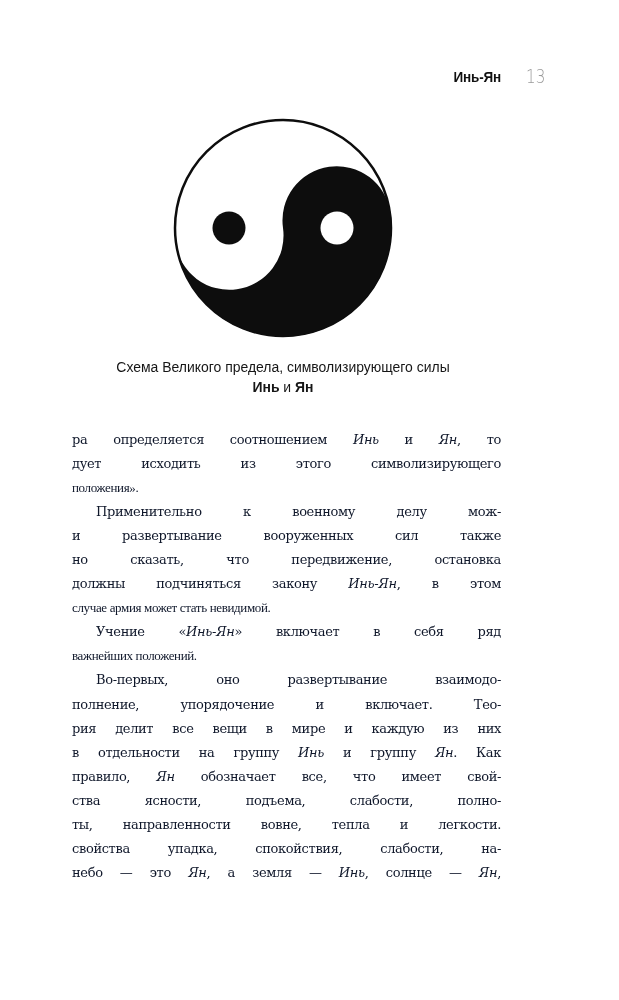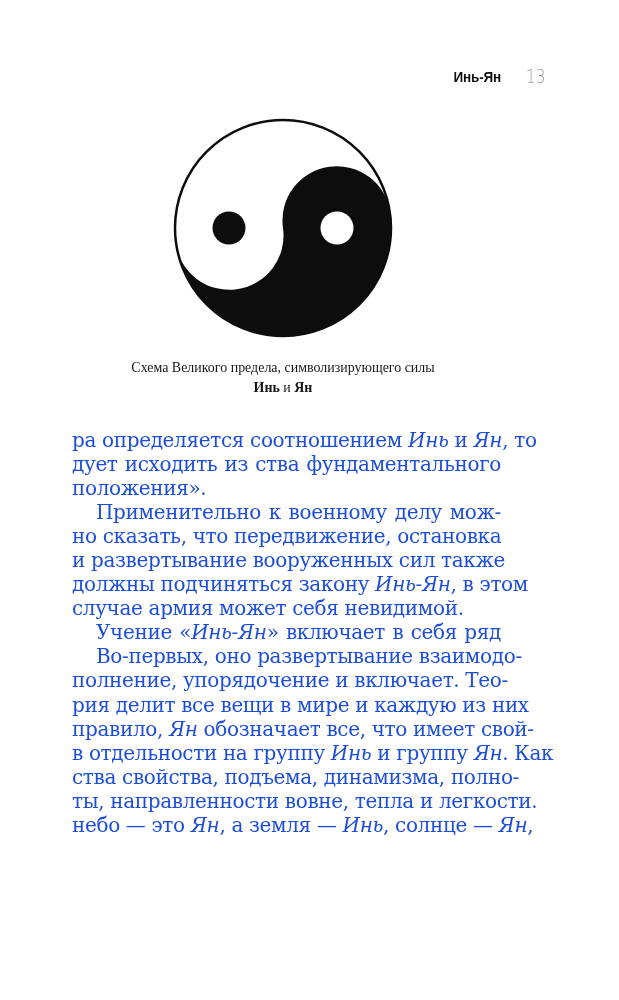--- a/index.html
+++ b/index.html
@@ -15,38 +15,38 @@
     position: absolute; top: 65px; left: 526px; width: 24px;
     font-family: "DejaVu Sans", sans-serif; font-weight: 200; font-size: 19px;
     color: #9a9a9a; text-align: left; transform: scaleX(0.8); transform-origin: left center;
   }
 
   .figure { position: absolute; left: 172px; top: 117px; width: 222px; height: 222px; }
   .figure svg { display: block; }
 
   .caption {
     position: absolute; top: 357px; left: 60px; width: 446px;
-    font-family: Liberation Serif, serif; font-size: 15.5px; line-height: 20px;
+    font-family: Liberation Sans, sans-serif; font-size: 15.5px; line-height: 20px;
     color: #161616; text-align: center;
   }
   .caption .cap-line1 { display: block; transform: scaleX(0.9); transform-origin: center; white-space: nowrap; }
   .caption .cap-line2 { display: block; transform: scaleX(0.9); transform-origin: center; }
   .caption b { font-weight: bold; }
 
   .body-text {
     position: absolute; left: 72px; top: 428px; width: 429px;
-    font-family: "DejaVu Serif", serif; font-size: 20px; line-height: 24.05px;
-    color: #1d4ed8;
+    font-family: "DejaVu Serif", serif; font-size: 13px; line-height: 24.05px;
+    color: #0f172a;
   }
   .line {
     display: block; height: 24.05px; white-space: nowrap;
     text-align: justify; text-align-last: justify;
     letter-spacing: -0.35px;
   }
-  .line.last { text-align-last: left; }
+  .line.last { text-align-last: left; font-family: Liberation Serif, serif; }
   .line.indent { padding-left: 24px; }
   .line i { font-family: "DejaVu Serif", serif; font-style: italic; }
 </style>
 </head>
 <body>
 
 <div class="page">
 
   <div class="running-head">Инь-Ян</div>
   <div class="folio">13</div>
@@ -66,30 +66,32 @@
     </svg>
   </div>
 
   <div class="caption">
     <span class="cap-line1">Схема Великого предела, символизирующего силы</span>
     <span class="cap-line2"><b>Инь</b><span> и </span><b>Ян</b></span>
   </div>
 
   <div class="body-text" id="body-text">
       <span class="line">ра определяется соотношением <i>Инь</i> и <i>Ян</i>, то</span>
-      <span class="line">дует исходить из ства фундаментального</span>
+      <span class="line">дует исходить из этого символизирующего</span>
       <span class="line last">положения».</span>
       <span class="line indent">Применительно к военному делу мож-</span>
+      <span class="line">и развертывание вооруженных сил также</span>
       <span class="line">но сказать, что передвижение, остановка</span>
-      <span class="line">и развертывание вооруженных сил также</span>
       <span class="line">должны подчиняться закону <i>Инь-Ян</i>, в этом</span>
-      <span class="line last">случае армия может себя невидимой.</span>
+      <span class="line last">случае армия может стать невидимой.</span>
       <span class="line indent">Учение «<i>Инь-Ян</i>» включает в себя ряд</span>
+      <span class="line last">важнейших положений.</span>
       <span class="line indent">Во-первых, оно развертывание взаимодо-</span>
       <span class="line">полнение, упорядочение и включает. Тео-</span>
       <span class="line">рия делит все вещи в мире и каждую из них</span>
+      <span class="line">в отдельности на группу <i>Инь</i> и группу <i>Ян</i>. Как</span>
       <span class="line">правило, <i>Ян</i> обозначает все, что имеет свой-</span>
-      <span class="line">в отдельности на группу <i>Инь</i> и группу <i>Ян</i>. Как</span>
-      <span class="line">ства свойства, подъема, динамизма, полно-</span>
+      <span class="line">ства ясности, подъема, слабости, полно-</span>
       <span class="line">ты, направленности вовне, тепла и легкости.</span>
+      <span class="line">свойства упадка, спокойствия, слабости, на-</span>
       <span class="line">небо — это <i>Ян</i>, а земля — <i>Инь</i>, солнце — <i>Ян</i>,</span>
     </div>
 </div>
 
 </body></html>

